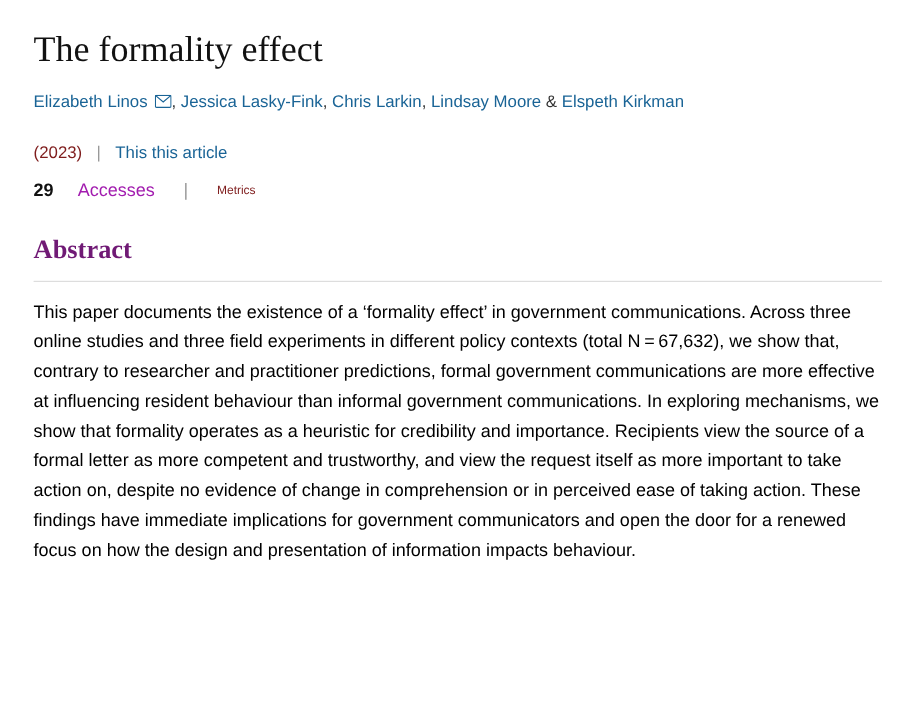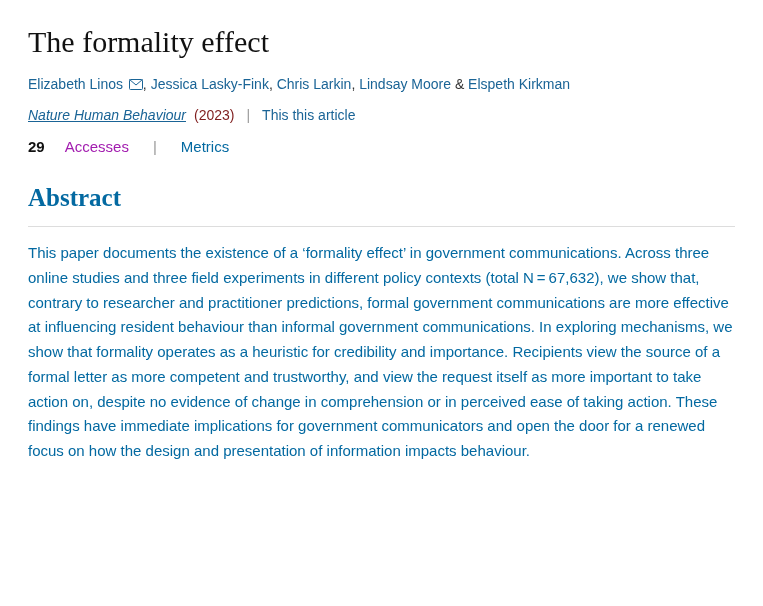--- a/index.html
+++ b/index.html
@@ -23,21 +23,21 @@
       font-size: 30px;
       font-weight: 400;
       color: #111111;
       margin-bottom: 14px;
       line-height: 1.2;
       font-family: Georgia, 'Times New Roman', serif;
     }
 
     .authors-line {
       font-size: 14px;
-      margin-bottom: 10px;
+      margin-bottom: 22px;
       color: #333;
     }
 
     .author-link {
       color: #1a6496;
       text-decoration: none;
     }
 
     .journal-line {
       font-size: 14px;
@@ -88,47 +88,47 @@
       color: #a21caf;
       font-size: 15px;
     }
 
     .metrics-separator {
       color: #999;
       margin: 0 4px;
     }
 
     .metrics-link {
-      color: #0369a1;
+      color: #7f1d1d;
       text-decoration: none;
-      font-size: 15px;
+      font-size: 10px;
     }
 
     .abstract-section {
       margin-top: 8px;
     }
 
     .abstract-title {
-      font-size: 25px;
+      font-size: 22px;
       font-weight: 700;
-      color: #0369a1;
+      color: #701a75;
       margin-bottom: 10px;
       font-family: Georgia, 'Times New Roman', serif;
     }
 
     .abstract-divider {
       border: none;
       border-top: 1px solid #ddd;
       margin-bottom: 14px;
     }
 
     .abstract-text {
       font-size: 15px;
       line-height: 1.65;
-      color: #0369a1;
+      color: #000000;
     }
 
     .email-svg {
       display: inline-block;
       vertical-align: middle;
       margin-left: 2px;
       position: relative;
       top: -1px;
     }
   </style>
@@ -144,21 +144,20 @@
     <polyline points="0.5,0.5 7,6 13.5,0.5" stroke="#1a6496" fill="none"></polyline>
   </svg>,
   <a class="author-link"> Jessica Lasky-Fink</a>,
   <a class="author-link"> Chris Larkin</a>,
   <a class="author-link"> Lindsay Moore</a>
   <span> &amp; </span>
   <a class="author-link">Elspeth Kirkman</a>
 </div>
 
 <div class="journal-line">
-  <a class="journal-link">Nature Human Behaviour</a>
   <span class="year">(2023)</span>
   <span class="separator">|</span>
   <a class="cite-link">This this article</a>
 </div>
 
 <div class="metrics-line">
   <span class="accesses-count">29</span>
   <span class="accesses-label">Accesses</span>
   <span class="metrics-separator">|</span>
   <a class="metrics-link">Metrics</a>

